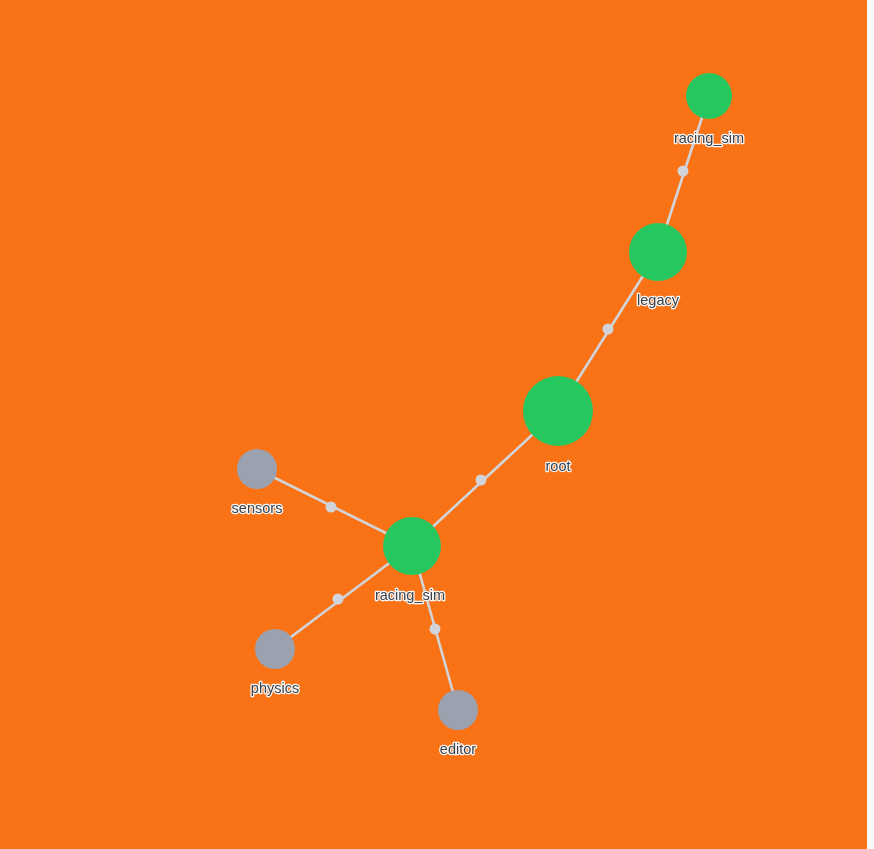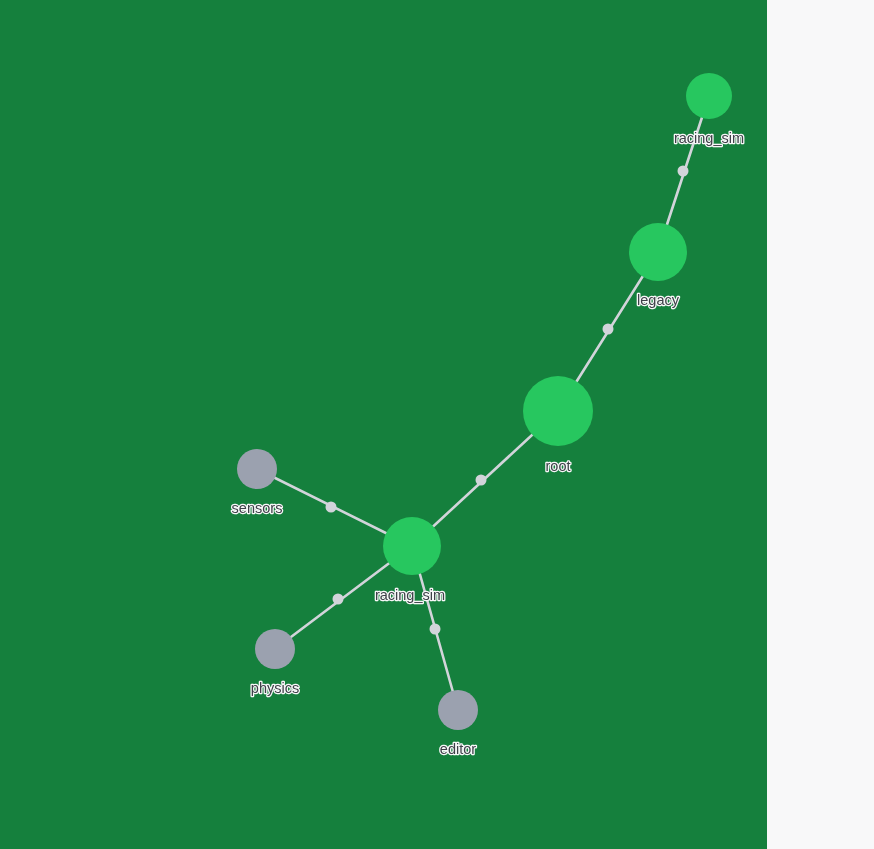--- a/index.html
+++ b/index.html
@@ -8,23 +8,23 @@
     background: #f8f8f9;
   }
   body {
     width: 874px;
     height: 849px;
     overflow: hidden;
     font-family: "Liberation Sans", sans-serif;
   }
   #graph-canvas {
     position: relative;
-    width: 767px;
+    width: 867px;
     height: 849px;
-    background: #15803d;
+    background: #f97316;
   }
   #graph-svg {
     position: absolute;
     top: 0;
     left: 0;
     width: 874px;
     height: 849px;
     display: block;
   }
   .edge-line {

